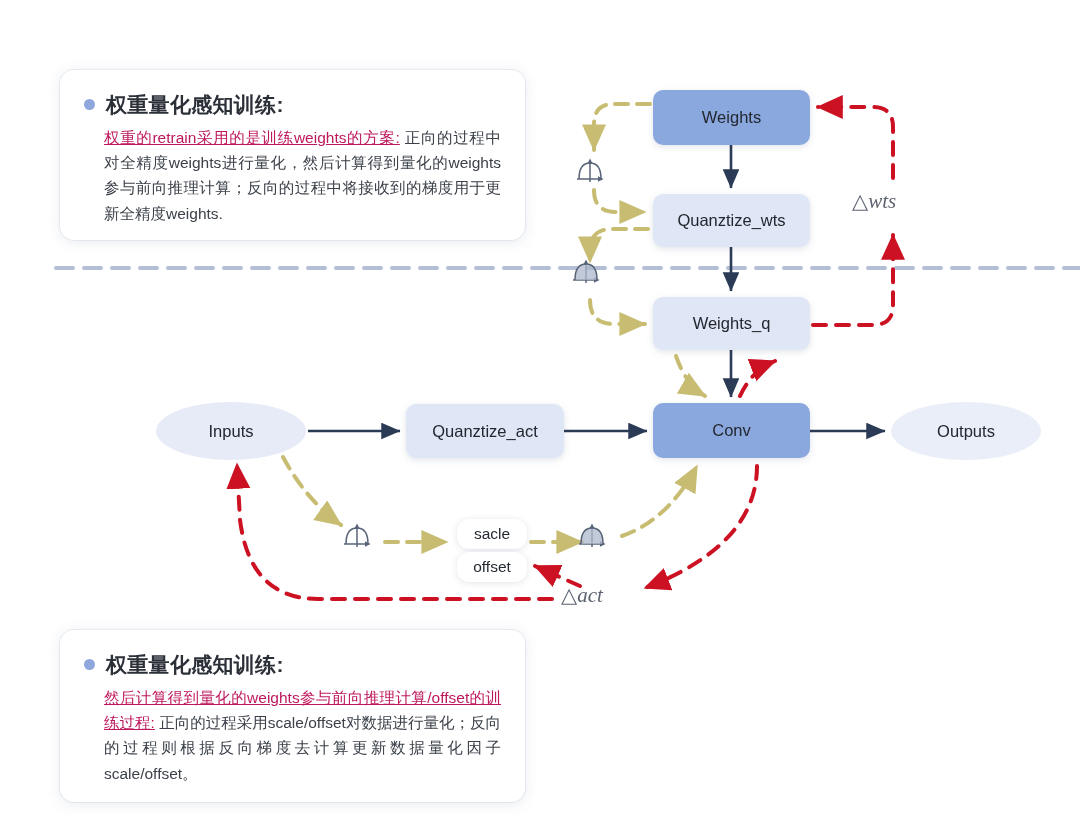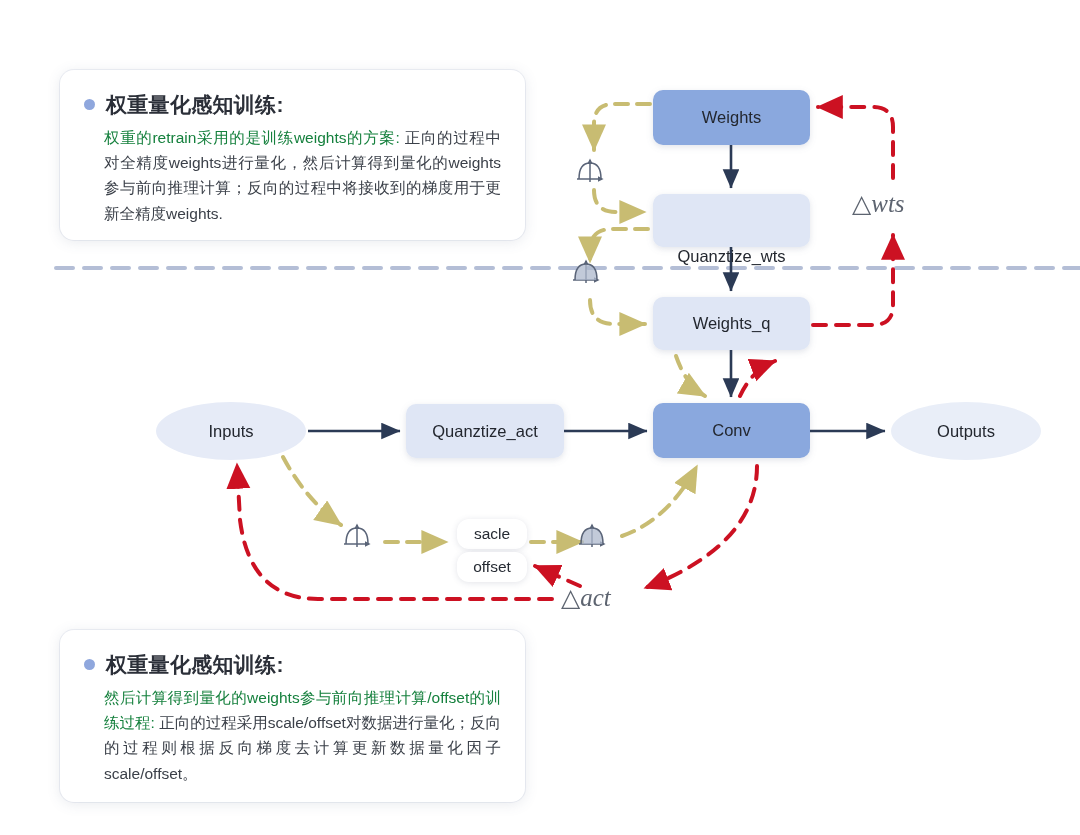--- a/index.html
+++ b/index.html
@@ -30,21 +30,21 @@
     background:#8fa7dd;flex:0 0 auto;
   }
   .card-title{
     font-size:21px;font-weight:700;color:#2b2f38;letter-spacing:.3px;
     line-height:1.2;
   }
   .card-body{
     font-size:15.5px;line-height:1.62;color:#3b4049;
     margin-left:22px;text-align:justify;
   }
-  .card-body .hl{color:#15803d;}
+  .card-body .hl{color:#be185d;text-decoration:underline;}
 
   
   .node-label{
     position:absolute;
     display:flex;align-items:center;justify-content:center;
     font-size:16.5px;color:#23272f;
     pointer-events:none;white-space:nowrap;
   }
   .pill{
     position:absolute;
@@ -52,21 +52,21 @@
     border-radius:12px;
     box-shadow:0 1px 6px rgba(80,90,120,.16);
     display:flex;align-items:center;justify-content:center;
     font-size:15.5px;color:#262b33;
     box-sizing:border-box;
   }
   .grad-label{
     position:absolute;
     font-family:"Liberation Serif","DejaVu Serif",serif;
     font-style:italic;
-    font-size:25px;
+    font-size:21px;
     color:#5d6470;
     white-space:nowrap;
   }
   .grad-label .tri{font-style:normal;}
 </style>
 </head>
 <body>
 
 <div id="stage">
 
@@ -167,21 +167,21 @@
         <path d="M4,25 L4,3"></path>
           <path d="M1.2,7 L4,1.4 L6.8,7 z" fill="#5a6478" stroke="none"></path>
         <path d="M-9,22 L16,22"></path>
           <path d="M12,19.3 L17.6,22 L12,24.7 z" fill="#5a6478" stroke="none"></path>
         <path d="M-7,22 Q-7,6 4,6 Q15,6 15,22" fill="#aeb8cc" fill-opacity=".75"></path>
       </g>
     </g>
   </svg>
 
   <div class="node-label" style="left:653px;top:90px;width:157px;height:55px;">Weights</div>
-  <div class="node-label" style="left:653px;top:194px;width:157px;height:53px;margin-top:36px;">Quanztize_wts</div>
+  <div class="node-label" style="left:653px;top:194px;width:157px;height:53px;">Quanztize_wts</div>
   <div class="node-label" style="left:653px;top:297px;width:157px;height:53px;">Weights_q</div>
   <div class="node-label" style="left:653px;top:403px;width:157px;height:55px;border-radius:15px;">Conv</div>
   <div class="node-label" style="left:156px;top:402px;width:150px;height:58px;">Inputs</div>
   <div class="node-label" style="left:891px;top:402px;width:150px;height:58px;">Outputs</div>
   <div class="node-label" style="left:406px;top:404px;width:158px;height:54px;">Quanztize_act</div>
 
   <div class="pill" style="left:457px;top:519px;width:70px;height:30px;">sacle</div>
   <div class="pill" style="left:457px;top:552px;width:70px;height:30px;">offset</div>
 
   <div class="grad-label" style="left:852px;top:189px;">

